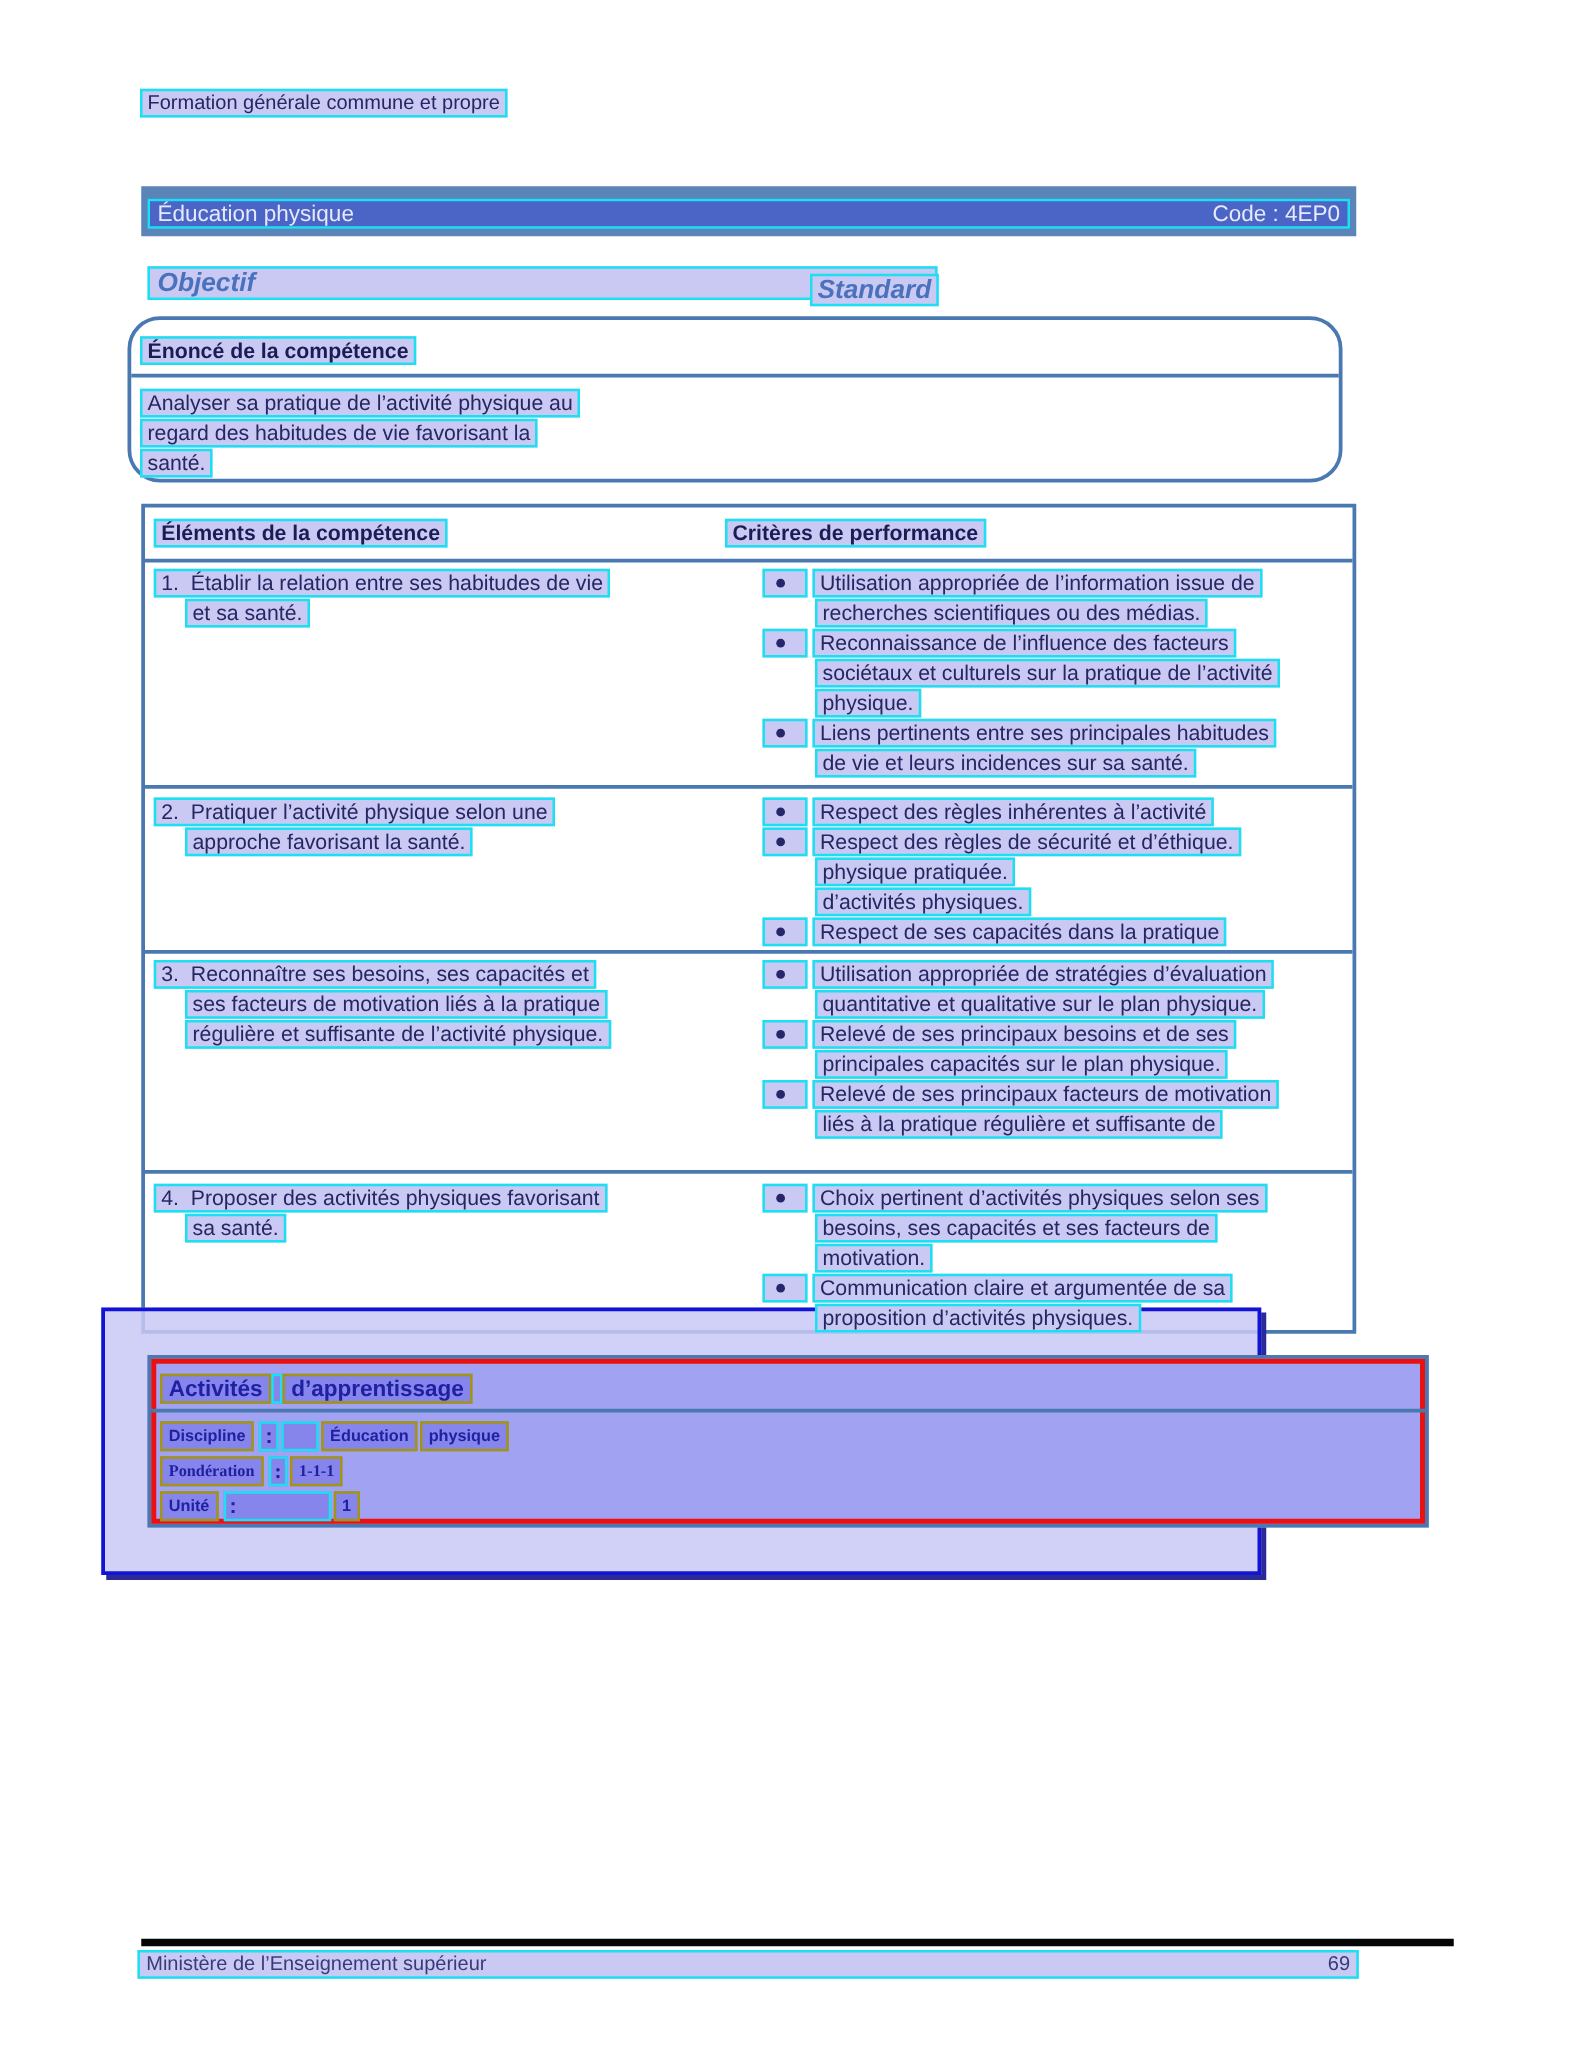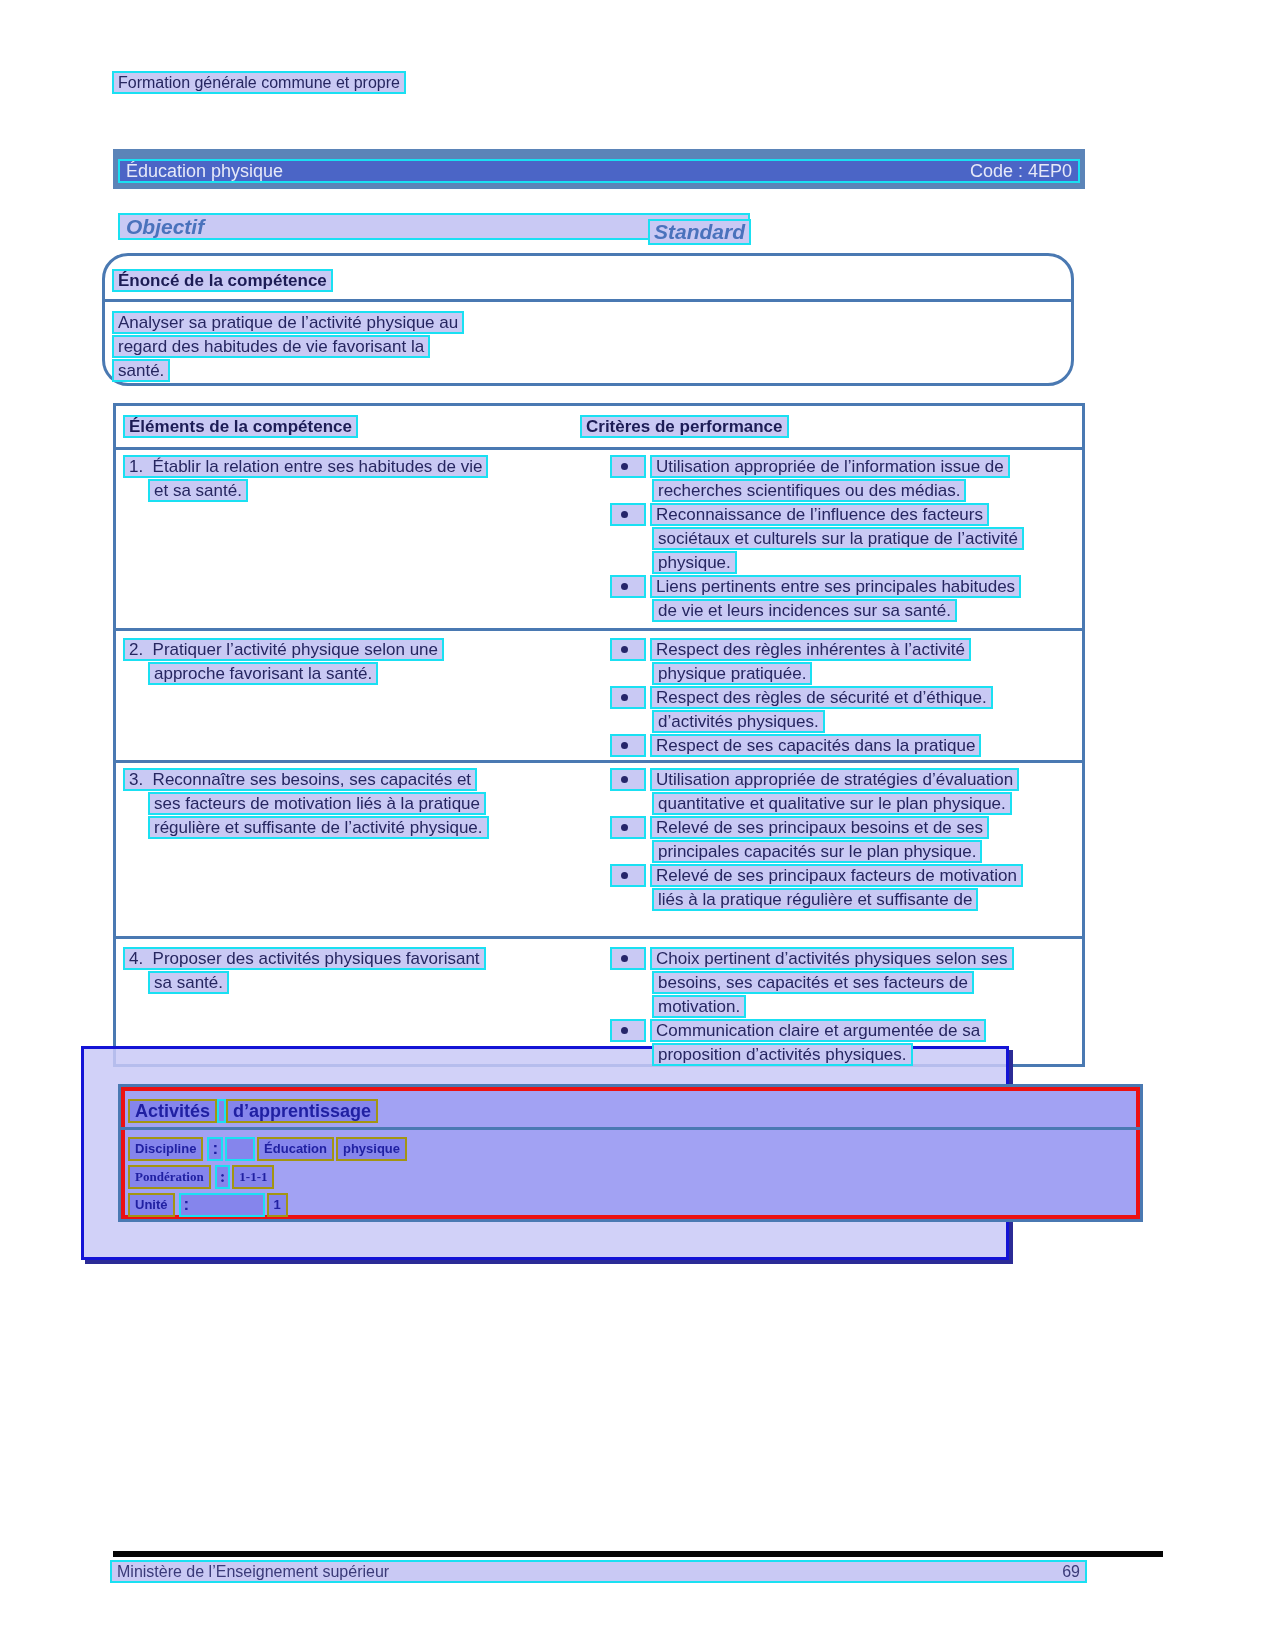--- a/index.html
+++ b/index.html
@@ -189,28 +189,28 @@
               <span class="hl">approche favorisant la santé.</span>
             </div>
           </div>
           <div class="tright">
             <div class="row-line">
               <div class="dot-box">
                 <span class="dot"></span>
               </div>
               <span class="hl">Respect des règles inhérentes à l’activité</span>
             </div>
+            <div class="row-line">
+              <div class="dot-box">
+                <span class="dot"></span>
+              </div>
+              <span class="hl">Respect des règles de sécurité et d’éthique.</span>
+            </div>
             <div class="row-line bullet-cont">
               <span class="hl">physique pratiquée.</span>
-            </div>
-            <div class="row-line">
-              <div class="dot-box">
-                <span class="dot"></span>
-              </div>
-              <span class="hl">Respect des règles de sécurité et d’éthique.</span>
             </div>
             <div class="row-line bullet-cont">
               <span class="hl">d’activités physiques.</span>
             </div>
             <div class="row-line">
               <div class="dot-box">
                 <span class="dot"></span>
               </div>
               <span class="hl">Respect de ses capacités dans la pratique</span>
             </div>

